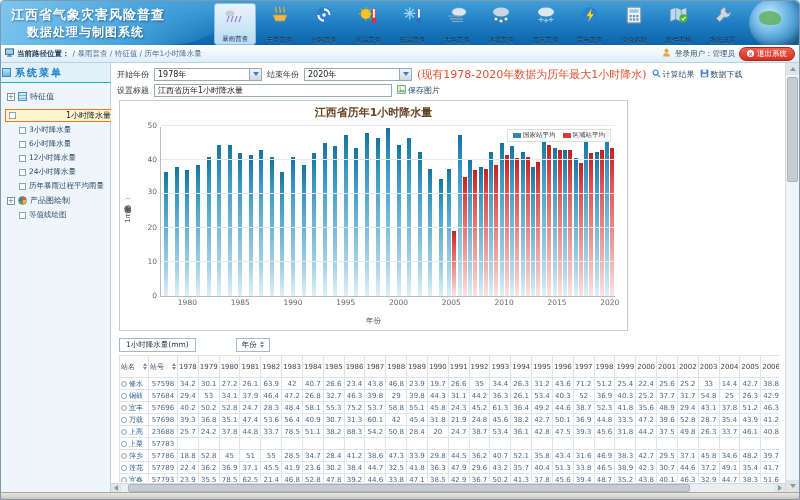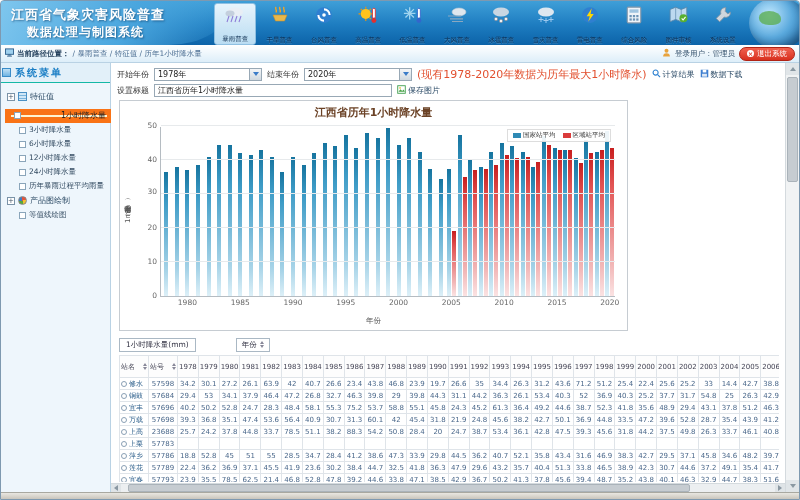--- a/index.html
+++ b/index.html
@@ -50,21 +50,21 @@
   .grp { display:flex; align-items:center; gap:3px; padding:2px 0 2px 2px; font-size:8px; color:#2c4a64; cursor:pointer; }
   .exp { width:8px; height:8px; border:1px solid #7a93a8; background:#fff; font-size:7px; line-height:6px;
          text-align:center; color:#456; flex:0 0 auto; }
   .exp:before { content:"+"; }
   .listic { width:9px; height:9px; flex:0 0 auto; border:1px solid #4a90c4;
             background:repeating-linear-gradient(180deg,#cfe6f6 0 2px,#7ab4dd 2px 3px); }
   .pie { width:9px; height:9px; border-radius:50%; flex:0 0 auto;
          background:conic-gradient(#e5533a 0 25%, #f2c234 25% 50%, #58a83c 50% 75%, #3a7cc8 75% 100%); border:1px solid #888; }
   .leaf { display:flex; align-items:center; gap:3px; padding:2px 1px 2px 14px; font-size:7.5px; color:#324a60; cursor:pointer; }
   .leaf .cb { width:7px; height:7px; border:1px solid #8aa5ba; background:#fff; flex:0 0 auto; }
-  .leaf.sel { background:#fdf4d2; border:6px solid #f97316; padding-top:1px; padding-bottom:1px; }
+  .leaf.sel { background:#fdf4d2; border:1px solid #f97316; padding-top:1px; padding-bottom:1px; }
 
   
   .main { position:absolute; left:110px; top:62px; right:14px; bottom:7px; background:#fff; overflow:hidden; }
   .ctrl-row { display:flex; align-items:center; gap:5px; padding:0 6px; height:16px; }
   .lbl { font-size:8px; color:#333; white-space:nowrap; }
   .sel { display:inline-flex; align-items:center; justify-content:space-between; width:108px; height:13px;
          border:1px solid #98a8b5; background:#fff; font-size:8px; color:#222; padding-left:3px; cursor:pointer; }
   .selarr { width:12px; height:11px; background:linear-gradient(180deg,#f4f6f8,#cfd8df); border-left:1px solid #98a8b5;
             display:flex; align-items:center; justify-content:center; }
   .selarr:before { content:""; width:0; height:0; border-left:3px solid transparent; border-right:3px solid transparent;

